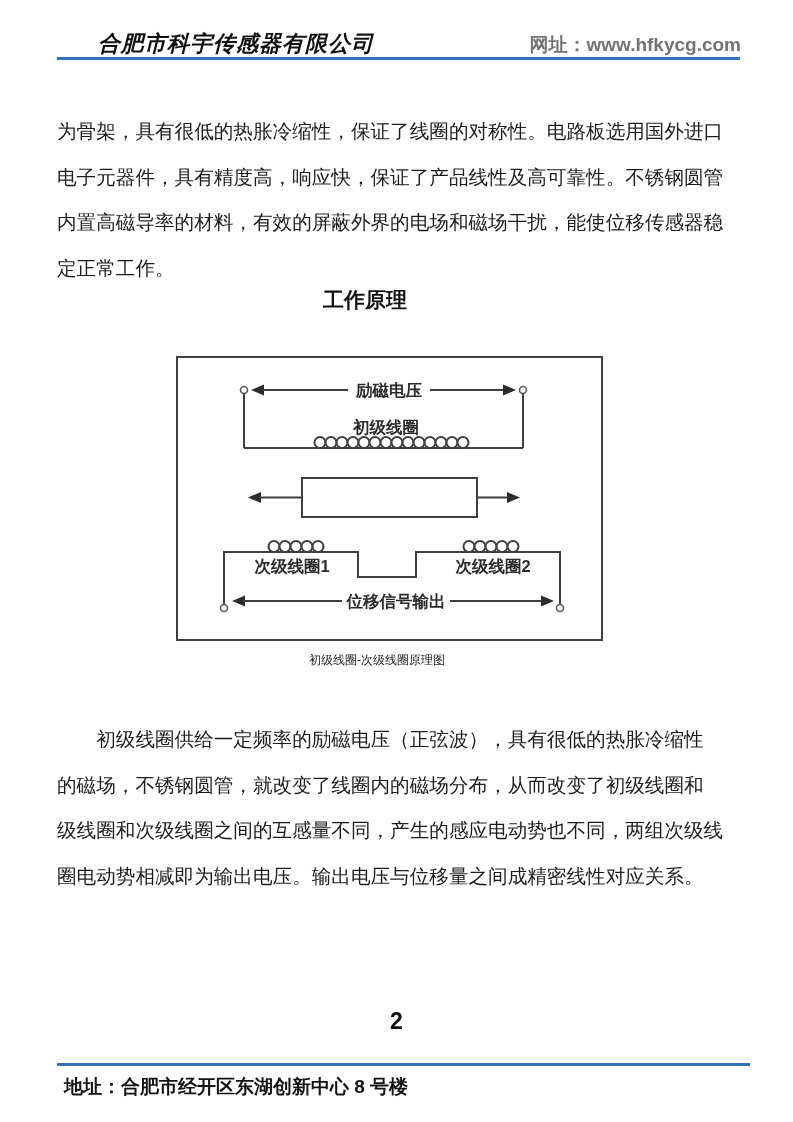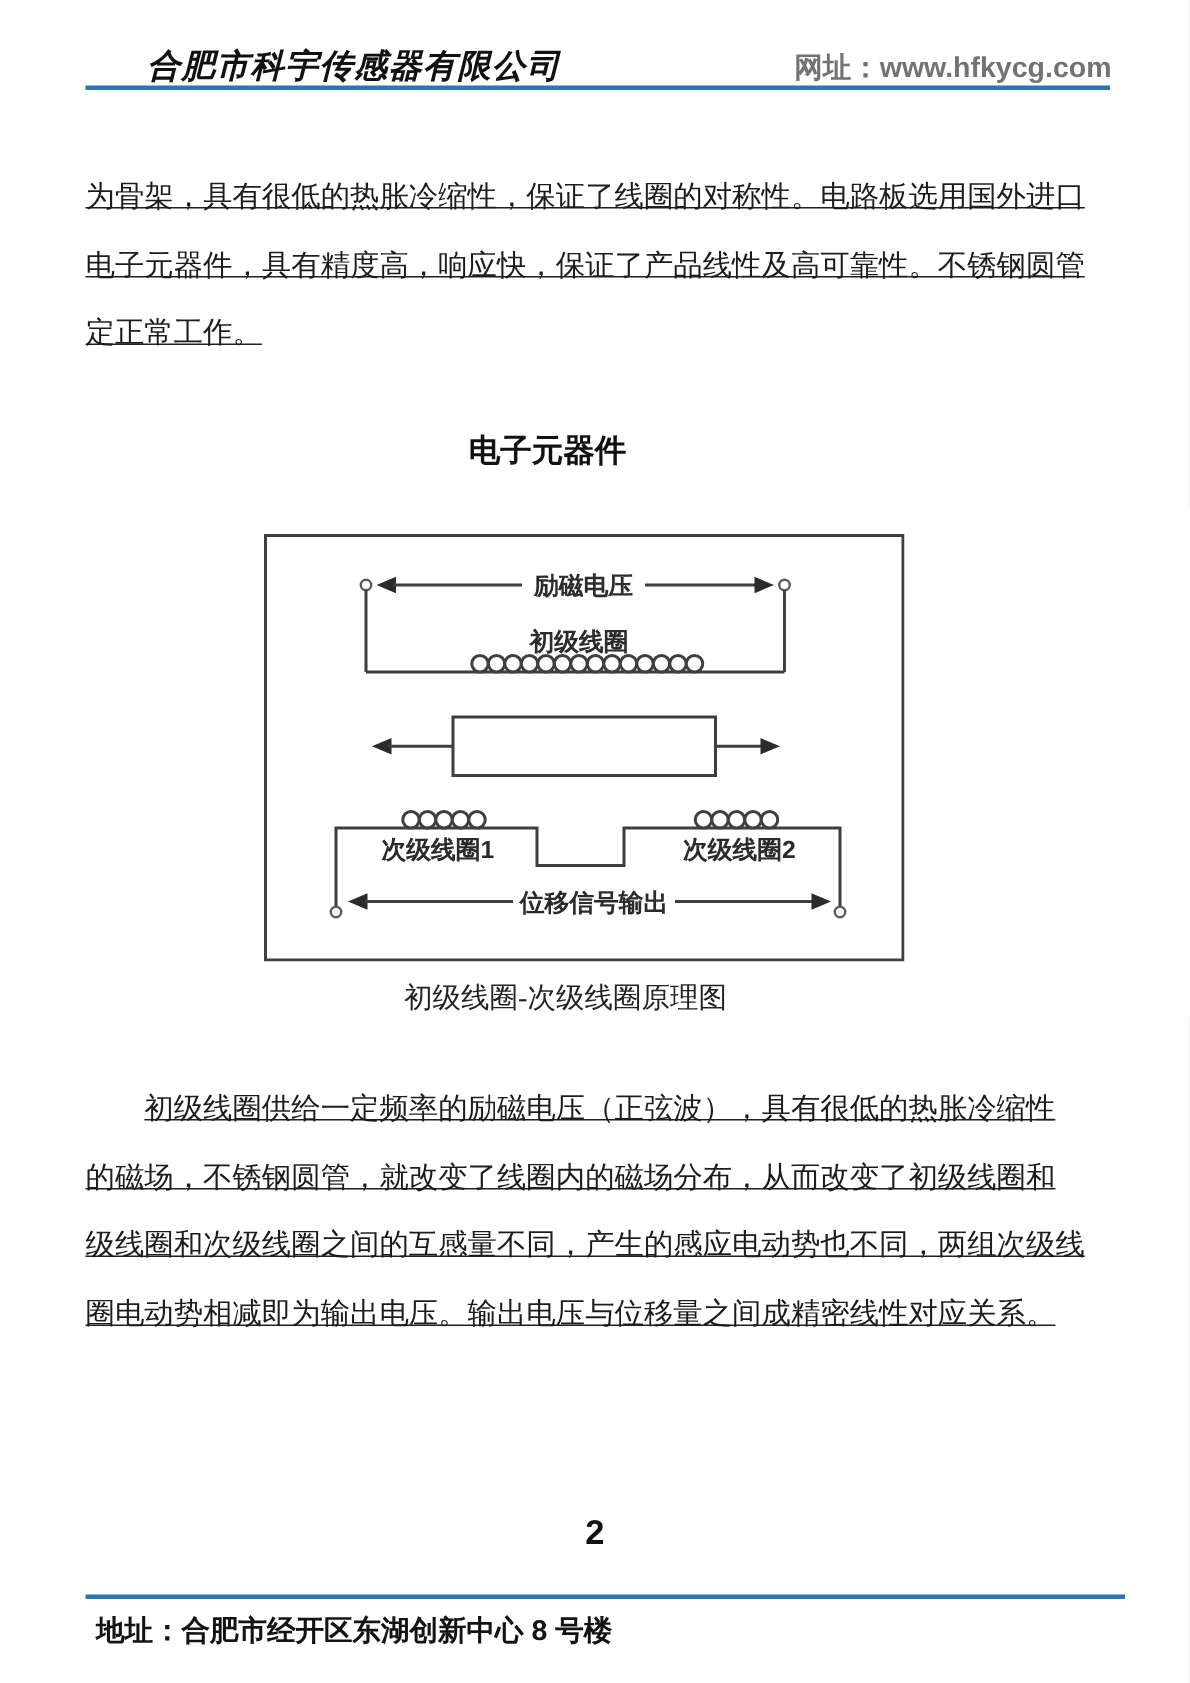--- a/index.html
+++ b/index.html
@@ -24,41 +24,41 @@
   .website {
     position: absolute; right: 52px; top: 32px;
     font-size: 19px; font-weight: bold; color: #737373;
     font-family: "Liberation Sans", "DejaVu Sans", sans-serif;
   }
   .header-rule {
     position: absolute; left: 57px; top: 57px;
     width: 683px; height: 3px; background: #2E74B6;
   }
   
-  .para { position: absolute; left: 57px; width: 682px; text-decoration: underline; }
+  .para { position: absolute; left: 57px; width: 682px; }
   .bline {
     height: 45.6px; line-height: 45.6px;
     font-size: 19.6px; color: #1c1c1c;
     white-space: nowrap;
   }
   .indent { text-indent: 2em; }
   .section-heading {
     position: absolute; left: 57px; top: 286px; width: 616px;
     text-align: center;
     font-family: "Liberation Sans", "DejaVu Sans", sans-serif;
     font-size: 21px; font-weight: bold; color: #111;
   }
   
   .diagram-wrap {
     position: absolute; left: 176px; top: 356px;
     width: 427px; height: 285px;
   }
   .fig-caption {
     position: absolute; left: 177px; top: 652px; width: 400px;
-    text-align: center; font-size: 19px; color: #222;
+    text-align: center; font-size: 12px; color: #222;
   }
   
   .page-number {
     position: absolute; left: 0; top: 1008px; width: 793px;
     text-align: center; font-size: 23px; font-weight: bold; color: #111;
     font-family: "Liberation Sans", "DejaVu Sans", sans-serif;
   }
   .footer-rule {
     position: absolute; left: 57px; top: 1063px;
     width: 693px; height: 3px; background: #2E74B6;
@@ -88,24 +88,25 @@
 
 <div class="page">
 
   <div class="company-name">合肥市科宇传感器有限公司</div>
   <div class="website"><span>网址：</span><span>www.hfkycg.com</span></div>
   <div class="header-rule"></div>
 
   <div class="para" style="top:109px">
     <div class="bline">为骨架，具有很低的热胀冷缩性，保证了线圈的对称性。电路板选用国外进口</div>
     <div class="bline">电子元器件，具有精度高，响应快，保证了产品线性及高可靠性。不锈钢圆管</div>
+    <div class="bline">内置高磁导率的材料，有效的屏蔽外界的电场和磁场干扰，能使位移传感器稳</div>
     <div class="bline">定正常工作。</div>
   </div>
 
-  <div class="section-heading">电子元器件</div>
+  <div class="section-heading">工作原理</div>
 
   <div class="diagram-wrap">
     <svg width="427" height="285" viewBox="0 0 427 285">
 
       <rect x="1" y="1" width="425" height="283" class="dline"></rect>
 
       <circle cx="68" cy="34" r="3.5" class="dterm"></circle>
       <circle cx="347" cy="34" r="3.5" class="dterm"></circle>
       <polygon class="darrow" points="75,34 88,28.5 88,39.5"></polygon>
       <line x1="86" y1="34" x2="172" y2="34" class="dline"></line>

